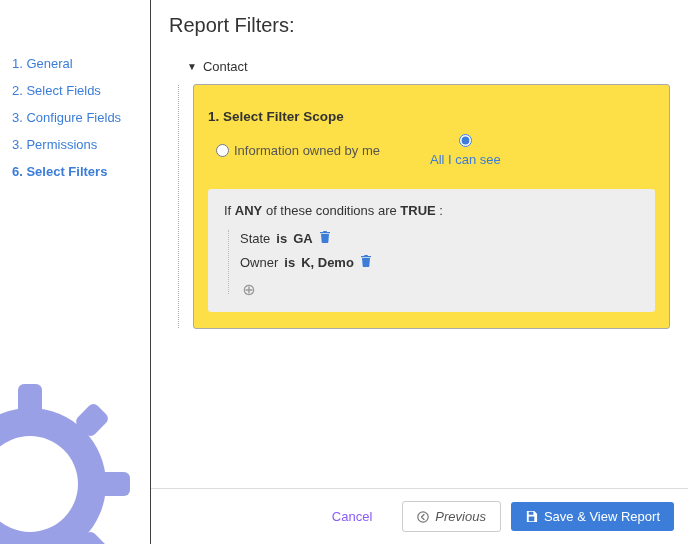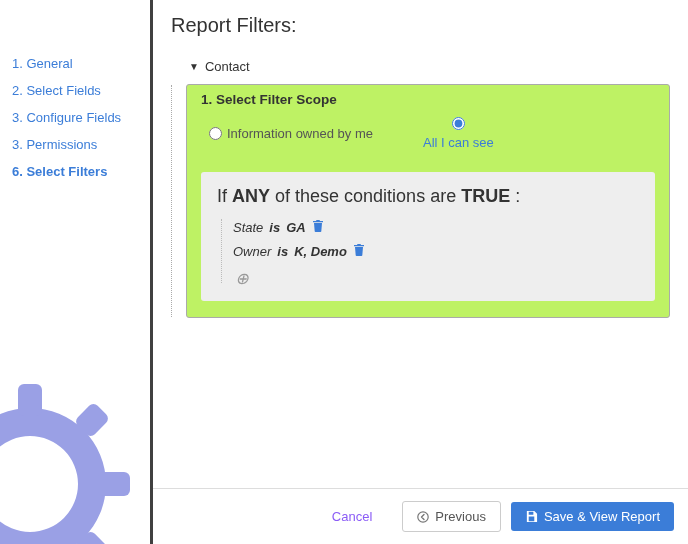--- a/index.html
+++ b/index.html
@@ -35,21 +35,21 @@
     .gear-bg {
       position: absolute;
       left: -70px;
       bottom: -40px;
       width: 200px;
       height: 200px;
       pointer-events: none;
     }
     .main {
       flex: 1;
-      border-left: 3px solid #404040;
+      border-left: 1px solid #404040;
       display: flex;
       flex-direction: column;
       position: relative;
     }
     .header {
       padding: 14px 20px 18px 18px;
       font-size: 20px;
       color: #333;
       font-weight: 400;
     }
@@ -63,25 +63,25 @@
       align-items: center;
       gap: 6px;
       padding: 4px 0 10px 18px;
       font-size: 13px;
     }
     .tree-caret {
       font-size: 10px;
       color: #333;
     }
     .filter-box {
-      margin-left: 15px;
-      background: #bef264;
+      margin-left: 24px;
+      background: #fde047;
       border: 1px solid #aaa;
       border-radius: 3px;
-      padding: 5px 14px 16px 14px;
+      padding: 22px 14px 16px 14px;
       position: relative;
     }
     .filter-box::before {
       content: "";
       position: absolute;
       left: -16px;
       top: 0;
       bottom: 0;
       border-left: 1px dotted #aaa;
     }
@@ -107,21 +107,21 @@
     .radio-wrap input { cursor: pointer; accent-color: #3b7dd8; }
     .radio-wrap.selected { color: #3b7dd8; flex-direction: column; }
     .cond-panel {
       background: #eeeeee;
       border-radius: 3px;
       padding: 14px 16px 14px 16px;
       margin-top: 8px;
     }
     .cond-intro {
       color: #333;
-      font-size: 18px;
+      font-size: 13px;
       padding-bottom: 8px;
     }
     .cond-list {
       padding-left: 16px;
       position: relative;
     }
     .cond-list::before {
       content: "";
       position: absolute;
       left: 4px;
@@ -129,21 +129,20 @@
       bottom: 4px;
       border-left: 1px dotted #bbb;
     }
     .cond-item {
       display: flex;
       align-items: center;
       gap: 6px;
       padding: 4px 0;
       font-size: 13px;
       color: #333;
-      font-style: italic;
     }
     .cond-field, .cond-value { font-weight: normal; }
     .cond-op { font-weight: bold; }
     .cond-value { font-weight: bold; }
     .trash {
       color: #3b7dd8;
       cursor: pointer;
       font-size: 13px;
     }
     .add-row {
@@ -182,20 +181,21 @@
     .btn-cancel {
       background: transparent;
       color: #8b5cf6;
       border: none;
       margin-right: 6px;
     }
     .btn-prev {
       background: #fff;
       border: 1px solid #ccc;
       color: #555;
+      font-style: italic;
     }
     .btn-save {
       background: #3b7dd8;
       color: #fff;
     }
     .btn-save .save-icon {
       width: 13px;
       height: 13px;
     }
   </style>

